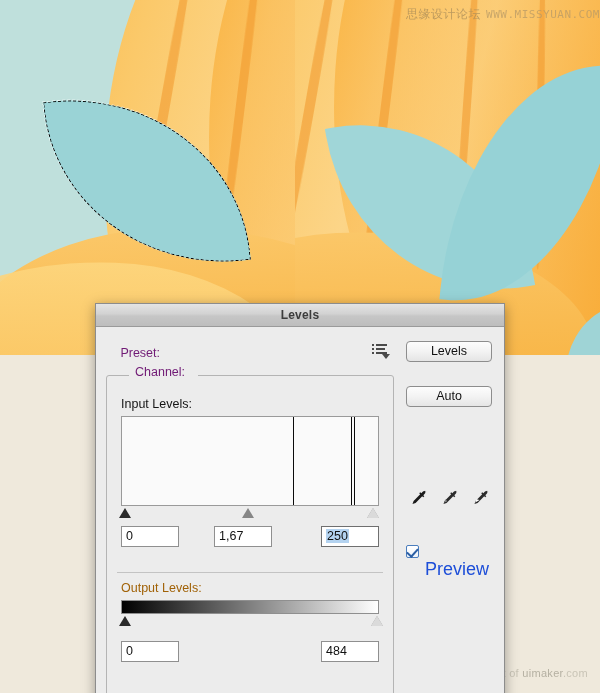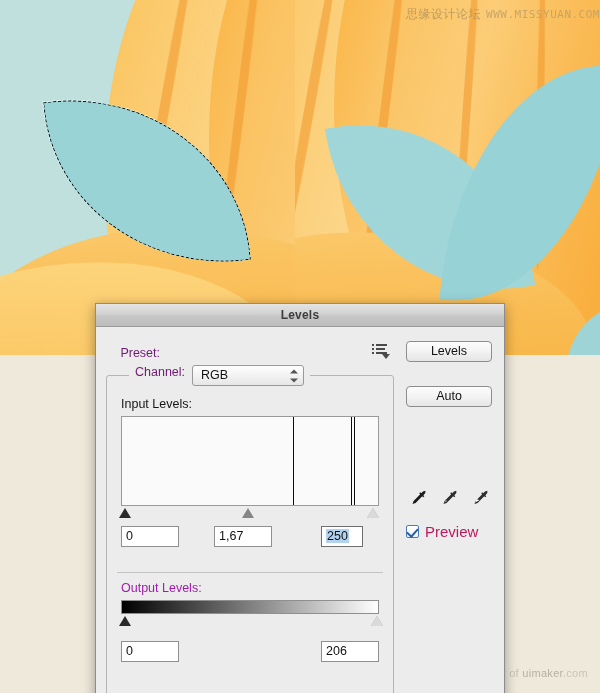--- a/index.html
+++ b/index.html
@@ -160,21 +160,21 @@
     box-sizing:border-box;
   }
   #channelRow{
     position:absolute;left:22px;top:-11px;height:22px;
     background:#ececec;padding:0 6px;display:flex;align-items:flex-start;
   }
   #channelRow .lbl{margin-right:7px;font-size:12.5px;}
   #channelCombo{width:112px;}
 
   #inputLabel{position:absolute;left:14px;top:21px;font-size:12.5px;color:#141414;}
-  #outputLabel{position:absolute;left:14px;top:205px;font-size:12.5px;color:#a21caf;}
+  #outputLabel{position:absolute;left:14px;top:205px;font-size:12.5px;color:#a16207;}
 
   
   #histo{
     position:absolute;left:14px;top:40px;width:258px;height:90px;
     background:#fafafa;border:1px solid #9a9a9a;box-sizing:border-box;overflow:hidden;
   }
   .spike{position:absolute;top:0;bottom:0;width:1px;background:#0b0b0b;}
 
   
   #inTrack{position:absolute;left:14px;top:131px;width:258px;height:13px;}
@@ -235,21 +235,21 @@
   #previewBox{
     width:13px;height:13px;box-sizing:border-box;
     border:1px solid #4b7dbd;border-radius:2px;
     background:linear-gradient(180deg,#ffffff,#eef4fb);
     position:relative;margin-right:6px;
   }
   #previewBox .chk{
     position:absolute;left:2px;top:0px;width:5px;height:9px;
     border:solid #2b5fa5;border-width:0 2px 2px 0;transform:rotate(42deg);
   }
-  #previewLabel{font-size:15px;color:#be185d;}
+  #previewLabel{font-size:18px;color:#1d4ed8;margin-top:36px;}
 </style>
 </head>
 <body>
 
 <div id="artwork">
 
   <div class="pane left">
     <div class="sky"></div>
     <div class="swirl swirlA"></div>
     <div class="swirl swirlB"></div>
@@ -315,61 +315,54 @@
         <span class="ln" style="left:4px;top:9px;width:11px;"></span>
       <svg width="8" height="6" style="position:absolute;left:10px;top:11px;">
           <polygon points="0,0 8,0 4,5" fill="#4a4a4a"></polygon>
         </svg>
     </div>
 
     <div id="group">
 
       <div id="channelRow">
         <span class="lbl">Channel:</span>
-        <div class="combo" id="channelCombo">
-          <span>RGB</span>
-          <span class="arrows">
-              <i class="up"></i>
-              <i class="dn"></i>
-            </span>
-        </div>
       </div>
 
       <div id="inputLabel">Input Levels:</div>
 
       <div id="histo">
         <div class="spike" style="left:66.8%"></div>
         <div class="spike" style="left:89.4%"></div>
         <div class="spike" style="left:90.7%"></div>
       </div>
 
       <div id="inTrack">
         <div class="tri black" style="left:-2px;"></div>
         <div class="tri gray" style="left:121px;"></div>
         <div class="triOutline" style="left:246px;"></div>
         <div class="tri white" style="left:246px;"></div>
       </div>
 
       <div class="numbox" id="inBlack" style="left:14px;top:150px;width:58px;">0</div>
       <div class="numbox" id="inGamma" style="left:107px;top:150px;width:58px;">1,67</div>
-      <div class="numbox sel" id="inWhite" style="left:214px;top:150px;width:42px;"><span>250</span></div>
+      <div class="numbox sel" id="inWhite" style="left:214px;top:150px;width:58px;"><span>250</span></div>
 
       <div id="divider"></div>
 
       <div id="outputLabel">Output Levels:</div>
 
       <div id="outTrack"></div>
       <div id="outThumbs">
         <div class="tri black" style="left:-2px;"></div>
         <div class="triOutline" style="left:250px;"></div>
         <div class="tri white" style="left:250px;"></div>
       </div>
 
       <div class="numbox" id="outBlack" style="left:14px;top:265px;width:58px;">0</div>
-      <div class="numbox" id="outWhite" style="left:214px;top:265px;width:58px;">206</div>
+      <div class="numbox" id="outWhite" style="left:214px;top:265px;width:58px;">484</div>
     </div>
 
     <div id="btns">
       <div class="btn" id="btnCancel">Levels</div>
       <div class="btn" id="btnAuto">Auto</div>
     </div>
 
     <div id="droppers">
       <div class="dropper" style="left:0;">
         <svg width="22" height="22" viewBox="0 0 22 22">

